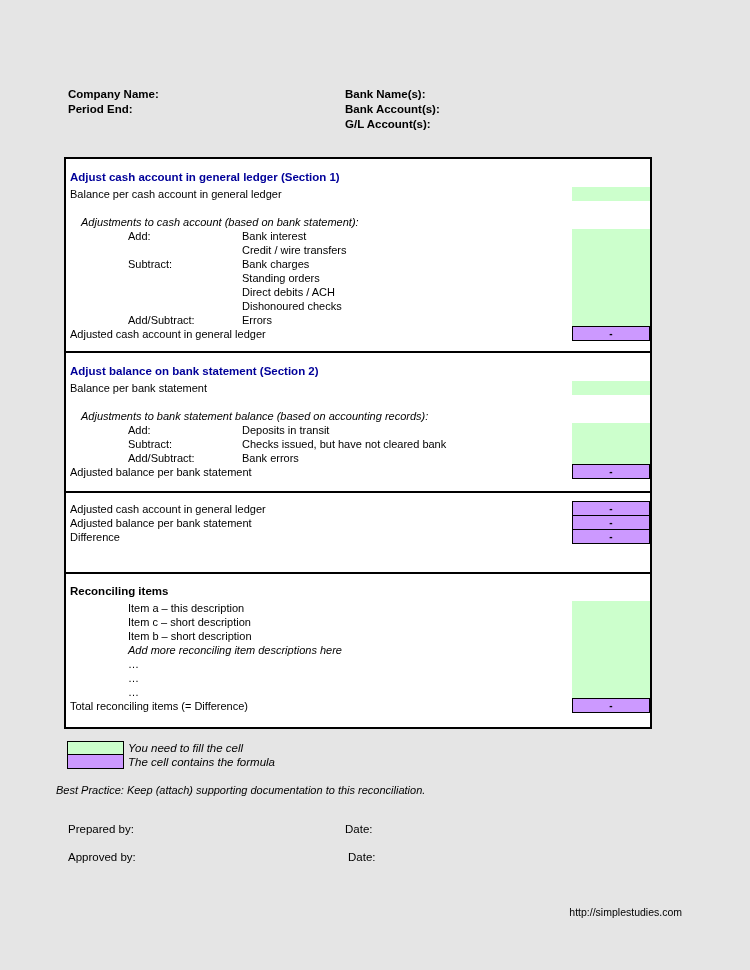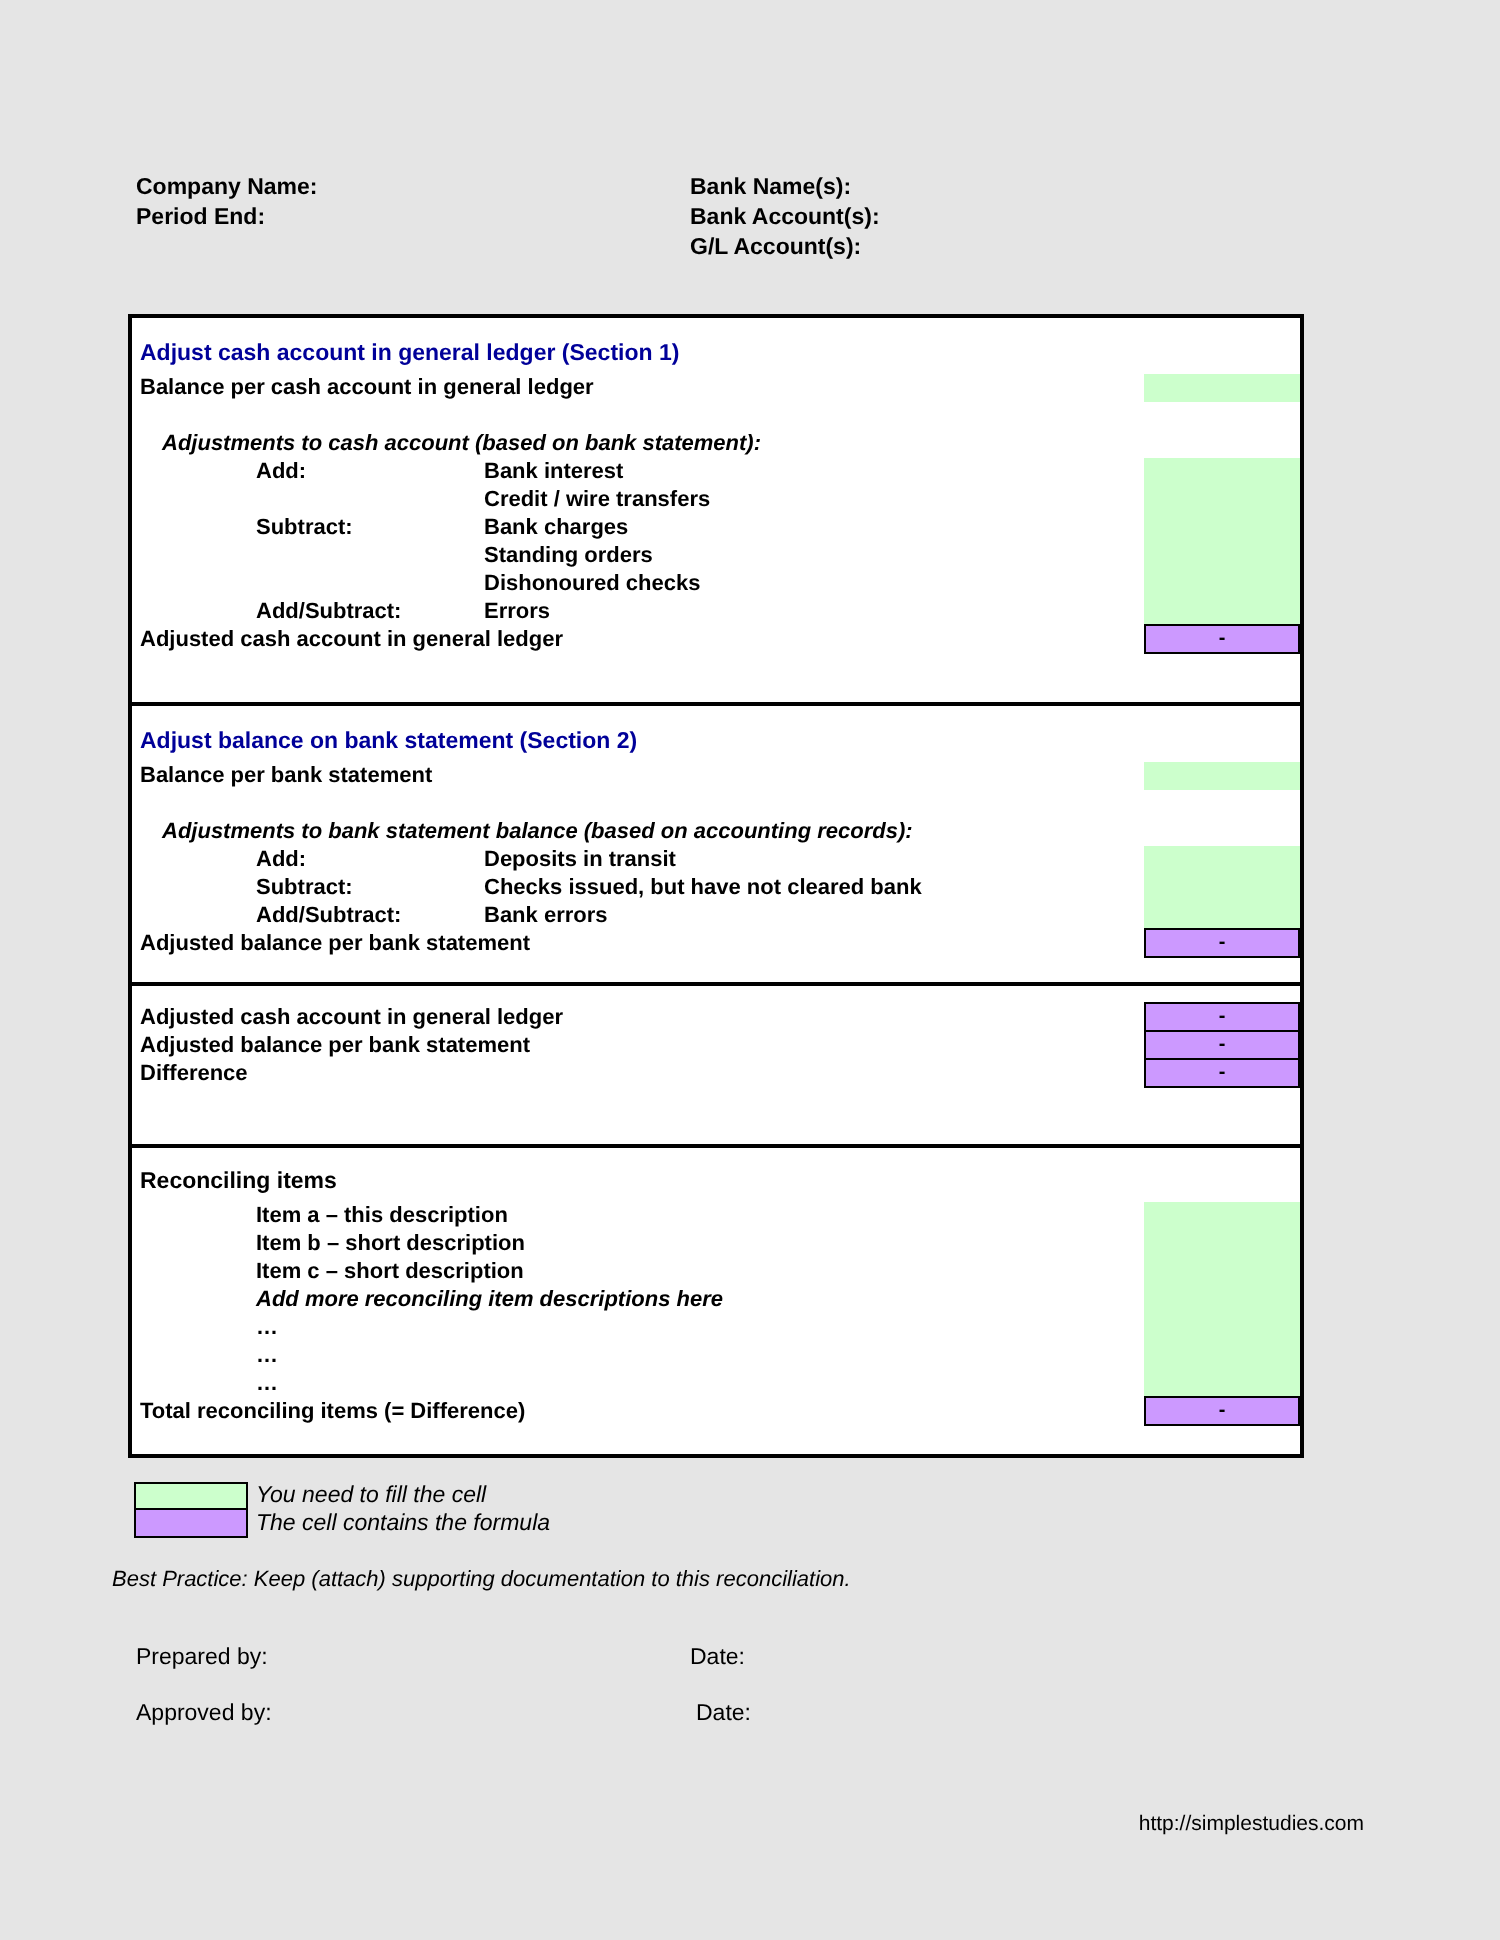--- a/index.html
+++ b/index.html
@@ -22,21 +22,21 @@
   .sec:nth-child(1){height:192px;}
   .sec:nth-child(2){height:140px;}
   .sec:nth-child(3){height:81px;padding-top:9px;}
   .sec:nth-child(4){flex:1;padding-top:11px;}
 
   .sec-title{position:relative;height:16px;padding-left:4px;font-weight:bold;color:var(--navy);font-size:11.5px;}
   .sec-title .u{}
   .sec-title.black{color:#000;}
 
   .ws-row{position:relative;height:14px;}
-  .ws-row .t{position:absolute;top:0;line-height:14px;white-space:nowrap;font-weight:bold;}
+  .ws-row .t{position:absolute;top:0;line-height:14px;white-space:nowrap;}
   .t.lab{left:4px;}
   .t.sub{left:15px;font-style:italic;}
   .t.mid{left:62px;}
   .t.desc{left:176px;}
   .t.it{font-style:italic;}
 
   .cell{position:absolute;right:0;top:0;bottom:0;width:78px;}
   .cell.green{background:var(--green);}
   .cell.purple{background:var(--purple);border:1.5px solid #000;top:-1px;bottom:0;
                display:flex;align-items:center;justify-content:center;
@@ -90,20 +90,24 @@
         <div class="ws-row">
           <span class="t mid">Subtract:</span>
           <span class="t desc">Bank charges</span>
           <div class="cell green"></div>
         </div>
         <div class="ws-row">
           <span class="t desc">Standing orders</span>
           <div class="cell green"></div>
         </div>
         <div class="ws-row">
+          <span class="t desc">Direct debits / ACH</span>
+          <div class="cell green"></div>
+        </div>
+        <div class="ws-row">
           <span class="t desc">Dishonoured checks</span>
           <div class="cell green"></div>
         </div>
         <div class="ws-row">
           <span class="t mid">Add/Subtract:</span>
           <span class="t desc">Errors</span>
           <div class="cell green"></div>
         </div>
         <div class="ws-row">
           <span class="t lab">Adjusted cash account in general ledger</span>
@@ -154,25 +158,25 @@
           <div class="cell purple">-</div>
         </div>
       </div>
       <div class="sec">
         <div class="sec-title black"><span class="u">Reconciling items</span></div>
         <div class="ws-row">
           <span class="t mid">Item a – this description</span>
           <div class="cell green"></div>
         </div>
         <div class="ws-row">
+          <span class="t mid">Item c – short description</span>
+          <div class="cell green"></div>
+        </div>
+        <div class="ws-row">
           <span class="t mid">Item b – short description</span>
-          <div class="cell green"></div>
-        </div>
-        <div class="ws-row">
-          <span class="t mid">Item c – short description</span>
           <div class="cell green"></div>
         </div>
         <div class="ws-row">
           <span class="t mid it">Add more reconciling item descriptions here</span>
           <div class="cell green"></div>
         </div>
         <div class="ws-row">
           <span class="t mid">…</span>
           <div class="cell green"></div>
         </div>

